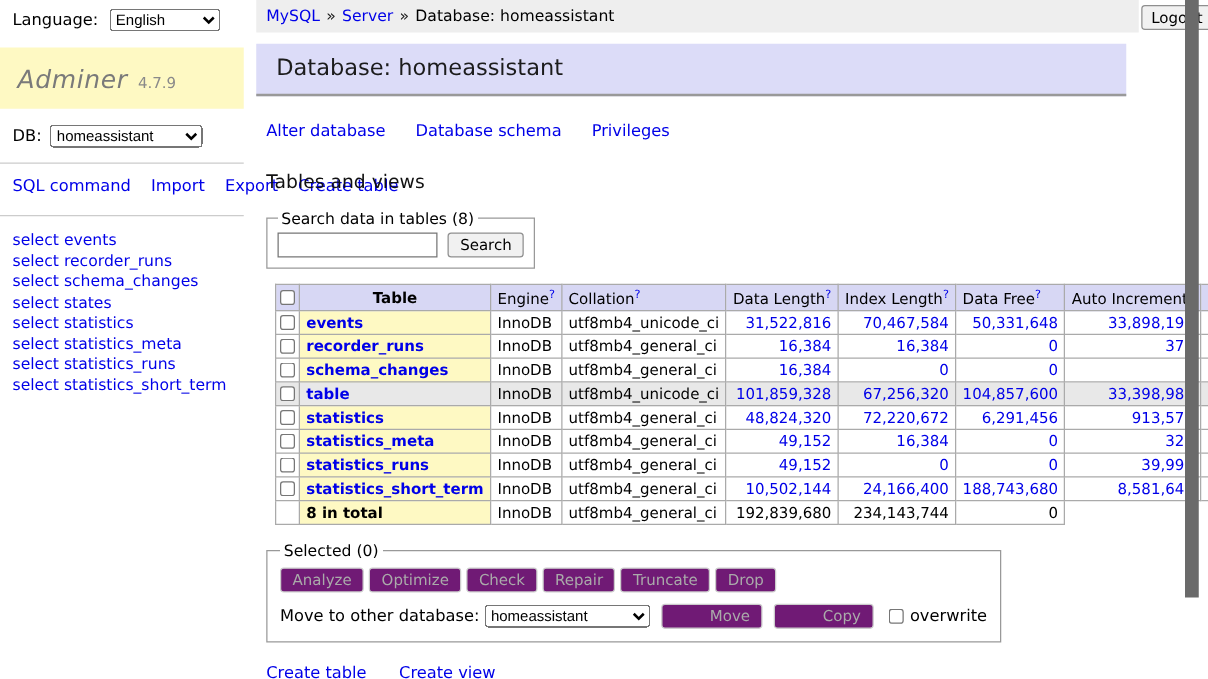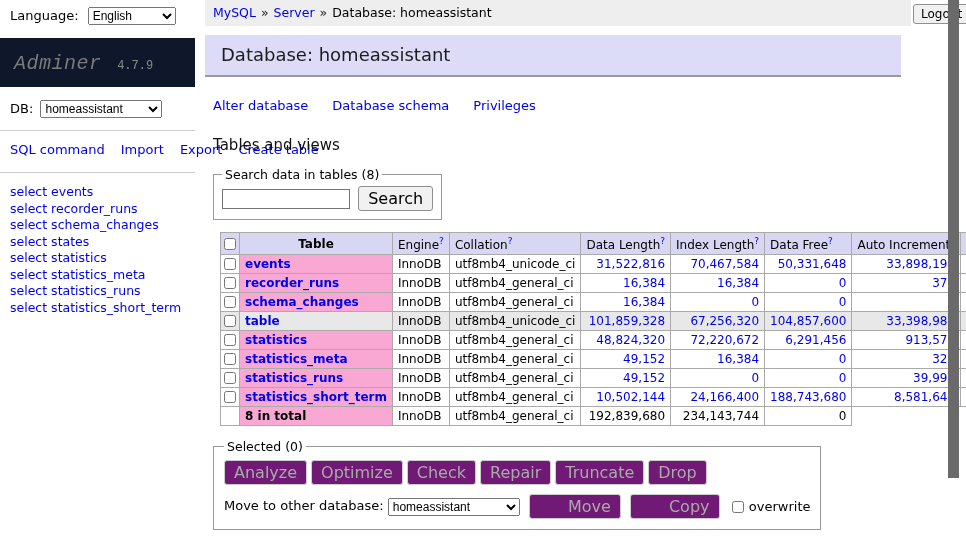--- a/index.html
+++ b/index.html
@@ -10,21 +10,21 @@
     font-family: "DejaVu Sans", "Liberation Sans", sans-serif;
     font-size: 13px; color: #000;
     overflow: hidden;
   }
   a { color: #0000e8; text-decoration: none; cursor: pointer; }
 
   
   #sidebar { position: absolute; left: 0; top: 0; width: 195px; }
   .lang-row { padding: 7px 0 7px 10px; white-space: nowrap; }
   .lang-row select { width: 88px; margin-left: 5px; font-size: 12px; }
-  .brand-band { background: #0f172a; margin: 6px 0 0; padding: 9px 0 10px 14px; font-weight: normal; font-family: Liberation Mono, monospace; }
+  .brand-band { background: #fef9c3; margin: 6px 0 0; padding: 9px 0 10px 14px; font-weight: normal; }
   .brand { font-style: italic; color: #7a7a7a; font-size: 20px; letter-spacing: .5px; }
   .version { color: #8a8a8a; font-size: 12px; }
   .db-row { padding: 13px 0 11px 10px; white-space: nowrap; }
   .db-row select { width: 122px; margin-left: 3px; font-size: 12px; }
   #sidebar hr { border: none; border-top: 1px solid #ccc; margin: 1px 0; }
   .sidebar-actions { margin: 9px 0 12px 10px; width: 172px; line-height: 1.55; }
   .sidebar-actions a { margin-right: 16px; white-space: nowrap; }
   .table-list { margin: 11px 0 0 10px; }
   .table-list a { display: block; line-height: 1.32; font-size: 12.5px; }
 
@@ -41,37 +41,37 @@
     background: #dcdcf8; border-bottom: 2px solid #999;
     font-weight: normal; font-size: 18px; color: #1c1c1c;
     margin: 9px 0 0; padding: 9px 0 10px 16px; width: 696px;
   }
   .db-links { margin: 21px 0 0 8px; }
   .db-links a { margin-right: 24px; }
   h3 { font-weight: normal; font-size: 15px; color: #111; margin: 23px 0 0 8px; }
 
   
   button {
-    font-family: inherit; font-size: 16px;
+    font-family: inherit; font-size: 12px;
     background: #f1f1f1; border: 1px solid #8f8f8f; border-radius: 3px;
     padding: 2px 9px; color: #000; cursor: pointer;
   }
   button:disabled { color: #aaa; border-color: #ccc; background: #701a75; cursor: default; }
   fieldset { border: 1px solid #999; margin: 13px 0 0 8px; padding: 4px 8px 8px; display: inline-block; }
   legend { font-size: 12.5px; padding: 0 3px; }
   .search-fs input[type=text] { width: 128px; height: 20px; border: 1px solid #767676; font-size: 12px; vertical-align: middle; }
   .search-fs button { margin-left: 4px; vertical-align: middle; }
 
   
   table { border-collapse: collapse; margin: 12px 0 0 15px; font-size: 12px; }
   td, th { border: 1px solid #aaa; padding: 2px 5px; height: 18px; white-space: nowrap; }
   thead td, thead th { background: #d7d7f4; }
   thead th { font-weight: bold; text-align: center; }
   thead td { font-weight: normal; text-align: left; }
-  tbody th, tfoot th { background: #f9a8d4; text-align: left; }
+  tbody th, tfoot th { background: #fef9c3; text-align: left; }
   tbody tr.hl td, tbody tr.hl th { background: #e8e8e8; }
   .num { text-align: right; }
   .checkcell { text-align: center; padding: 1px 2px; }
   sup a { font-size: 9px; }
   td a.numlink { display: block; text-align: right; }
   th a.tname { font-weight: bold; }
   tfoot td, tfoot th { font-weight: normal; }
   tfoot th { font-weight: bold; }
   td.noborder { border: none; background: #fff; }
   input[type=checkbox] { width: 12px; height: 12px; margin: 1px; vertical-align: middle; }

